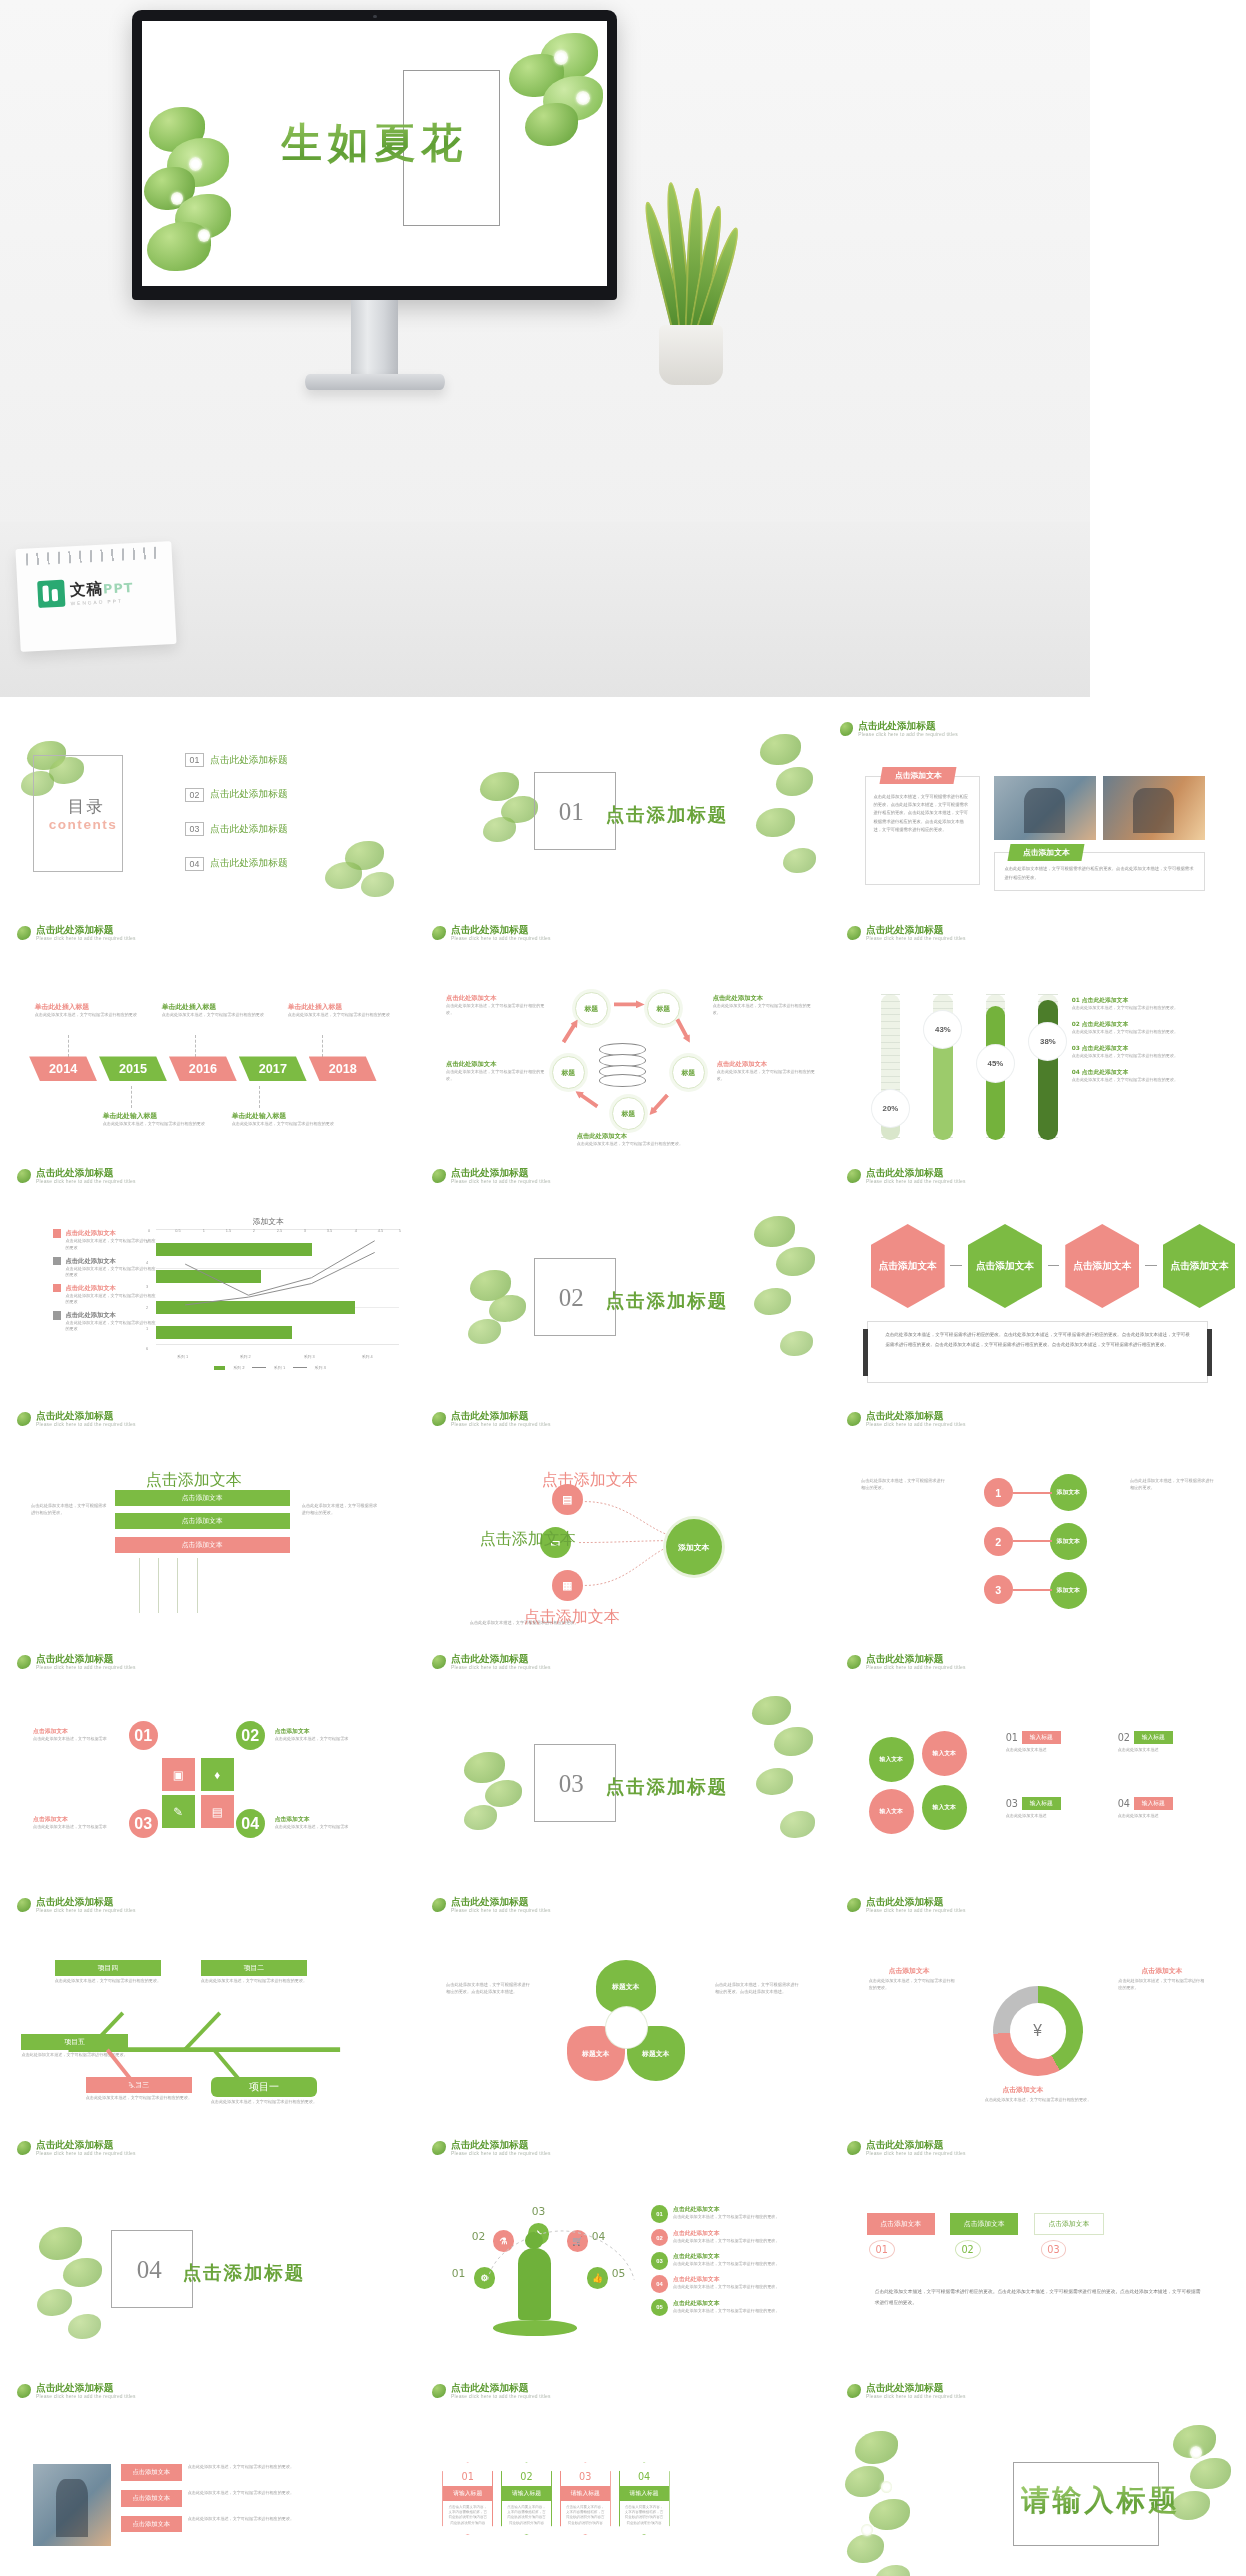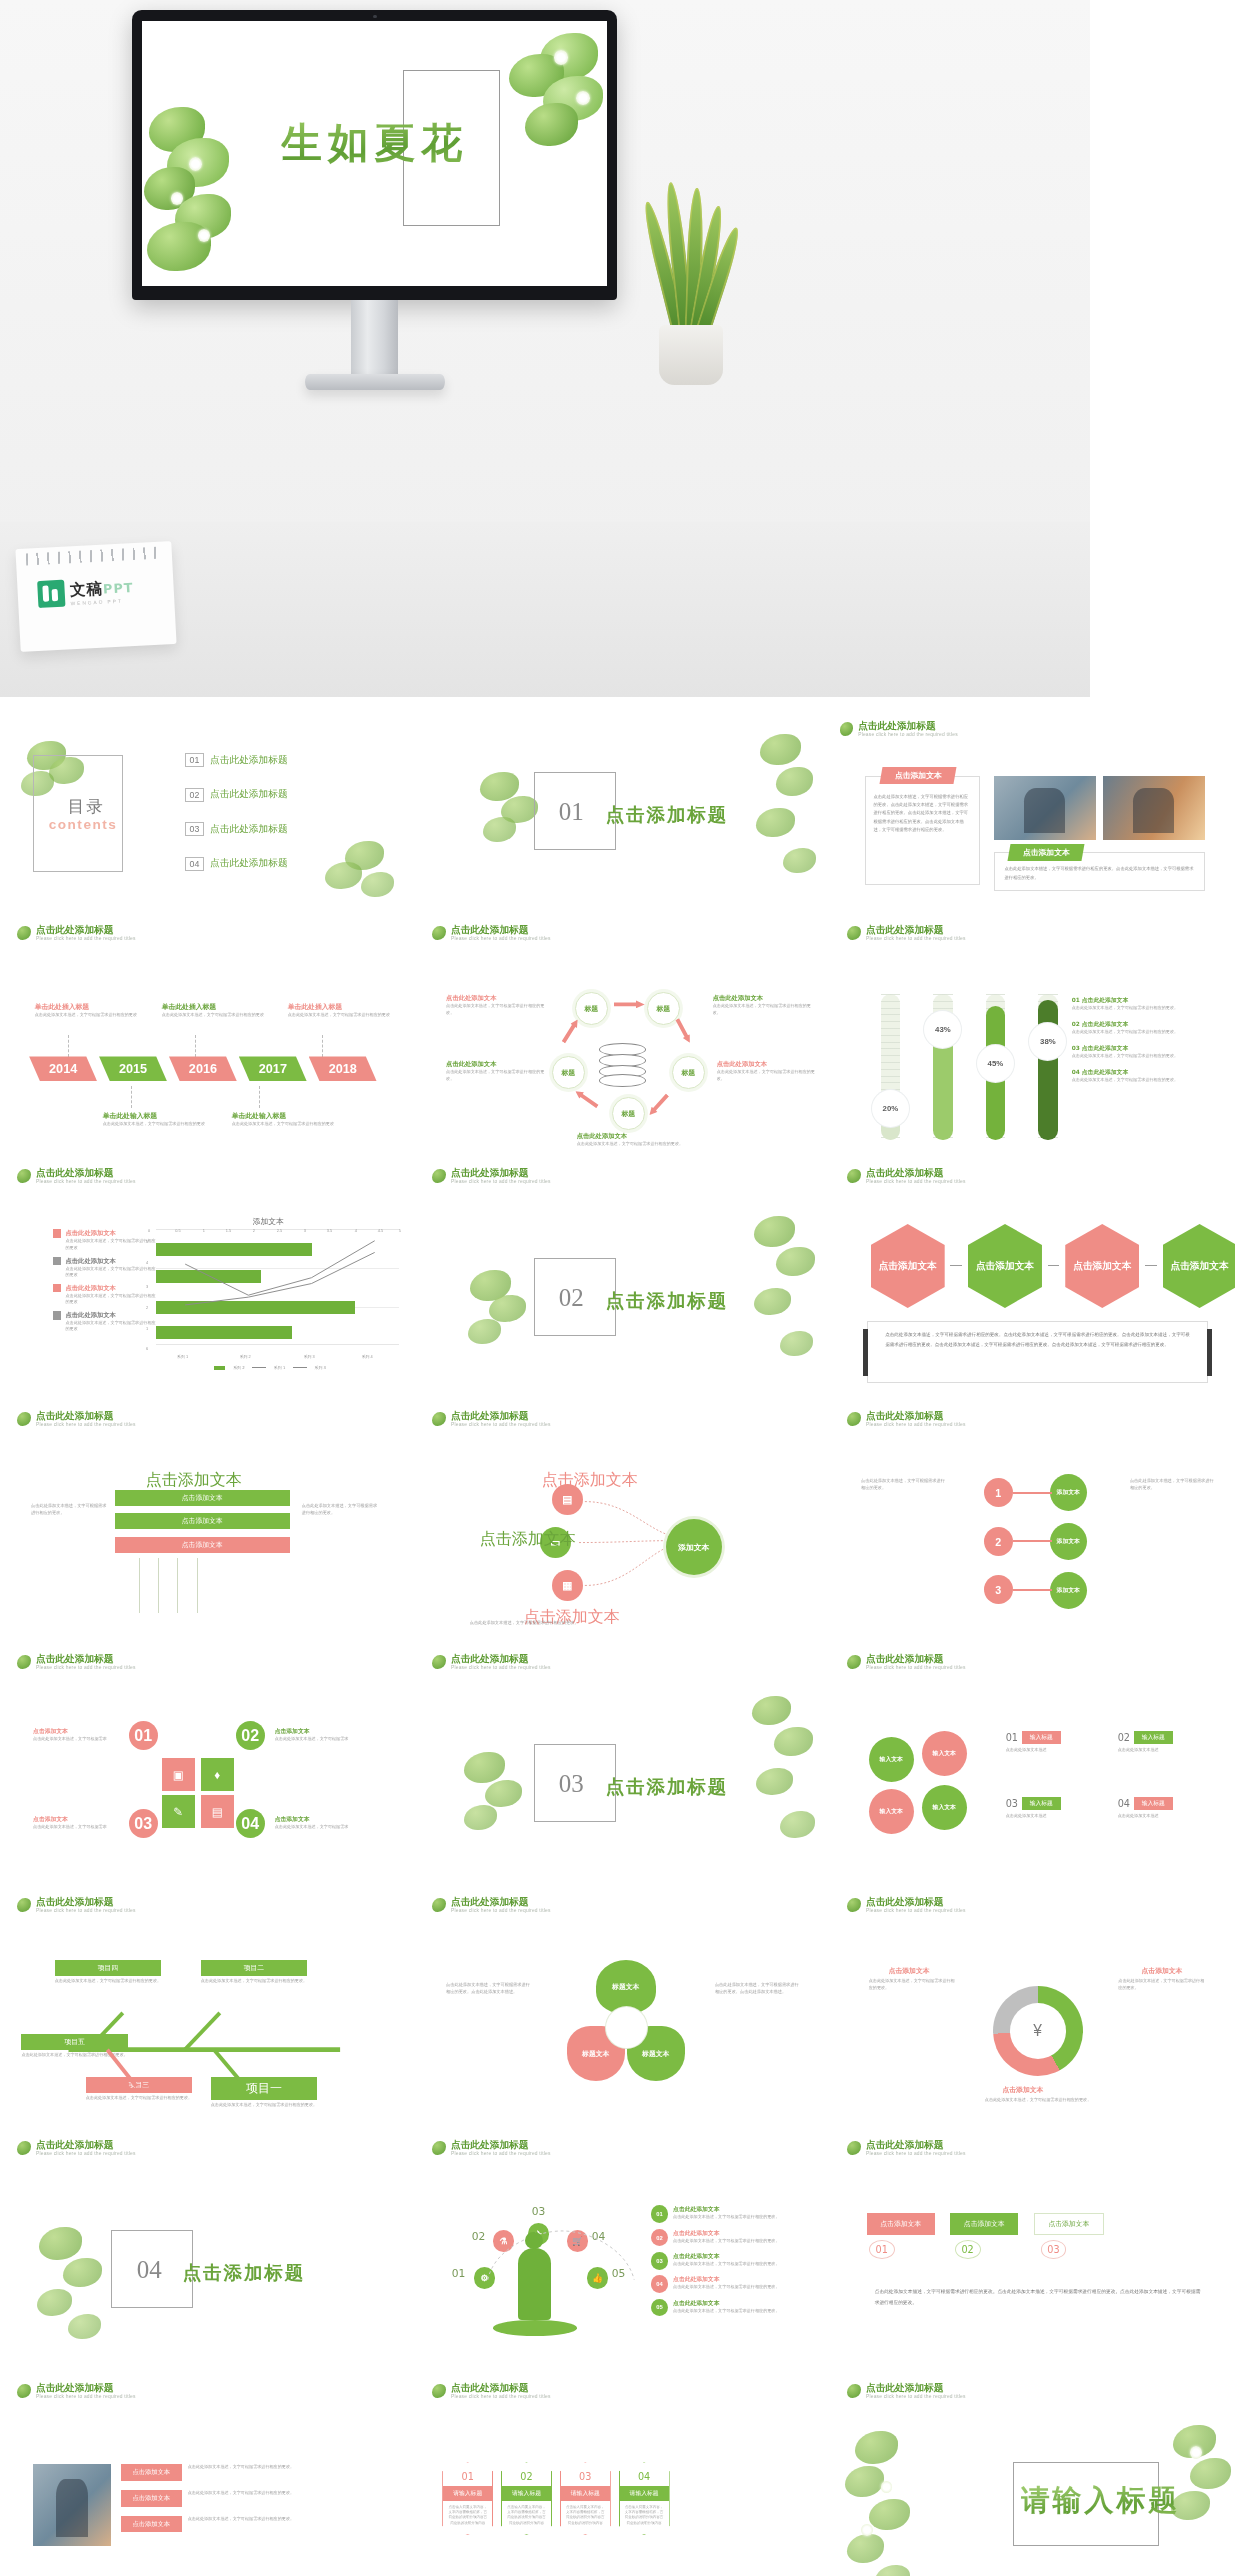--- a/index.html
+++ b/index.html
@@ -848,21 +848,21 @@
           </div>
         <div style="position:absolute;left:11.7px;top:103px;">
             <span class="bar-g cn" style="padding:2.9px 11.7px;font-size:6.8px;">项目五</span>
             <div class="tiny cn" style="margin-top:1.9px;">点击此处添加文本描述，文字可根据需求进行相应的更改。</div>
           </div>
         <div style="position:absolute;left:76px;top:146px;">
             <span class="bar-p cn" style="padding:2.9px 11.7px;font-size:6.8px;">项目三</span>
             <div class="tiny cn" style="margin-top:1.9px;">点击此处添加文本描述，文字可根据需求进行相应的更改。</div>
           </div>
         <div style="position:absolute;left:201px;top:146px;">
-            <span class="bar-g cn" style="padding:2.9px 11.7px;font-size:12px;">项目一</span>
+            <span class="bar-g cn" style="padding:2.9px 11.7px;font-size:10px;border-radius:6px;">项目一</span>
             <div class="tiny cn" style="margin-top:1.9px;">点击此处添加文本描述，文字可根据需求进行相应的更改。</div>
           </div>
         <svg width="292" height="97" style="position:absolute;left:58px;top:76px;" viewBox="0 0 300 100">
           <path d="M0,44 L280,44" stroke="#7cbb43" stroke-width="5" fill="none"></path>
           <path d="M20,44 L56,6" stroke="#7cbb43" stroke-width="4" fill="none"></path>
           <path d="M120,44 L156,6" stroke="#7cbb43" stroke-width="4" fill="none"></path>
           <path d="M40,44 L70,82" stroke="#ef8d86" stroke-width="4" fill="none"></path>
           <path d="M150,44 L182,82" stroke="#7cbb43" stroke-width="4" fill="none"></path>
         </svg>
       </div>

